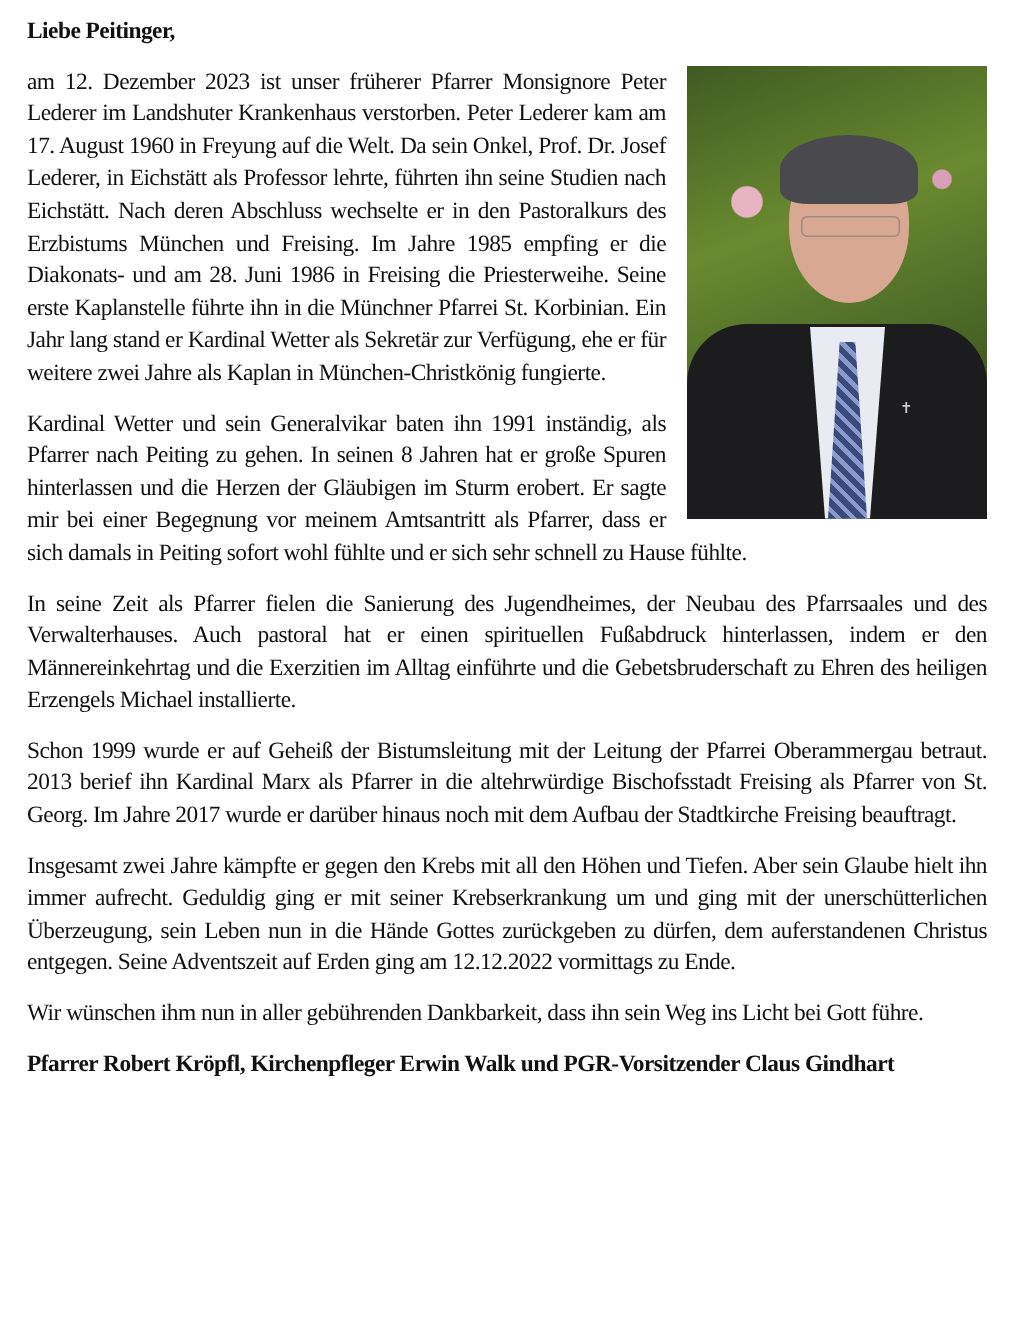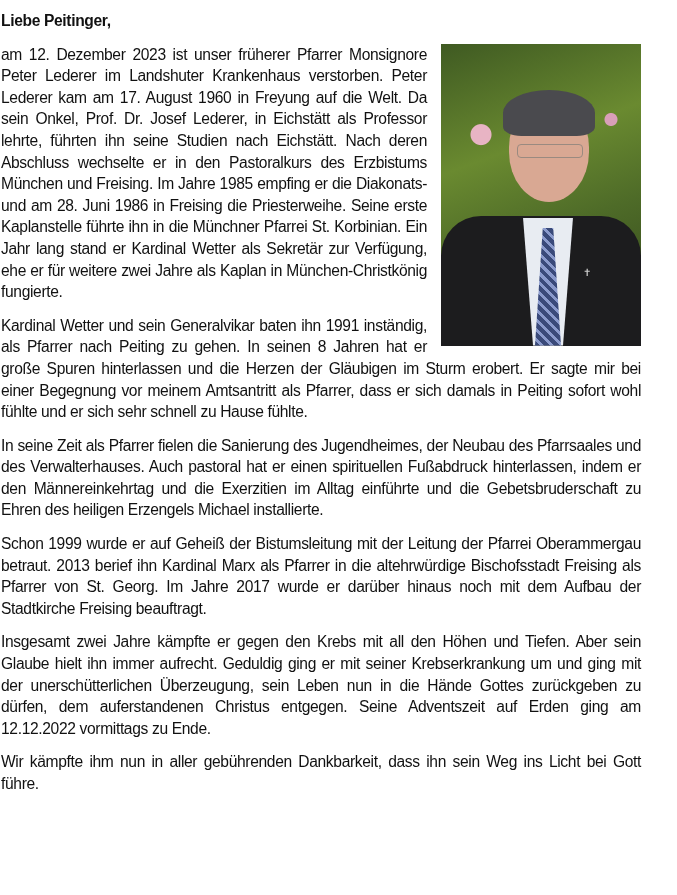--- a/index.html
+++ b/index.html
@@ -2,23 +2,24 @@
 <html><head>
   <meta charset="utf-8">
   <style>
     html, body { margin: 0; padding: 0; background: #ffffff; }
     body {
       width: 677px; height: 895px; overflow: hidden; position: relative;
       font-family: "Liberation Sans", sans-serif;
       color: #111111;
     }
     .doc {
-      position: absolute; left: 1px; top: 10px; width: 640px;
+      position: absolute; left: 18px; top: 10px; width: 640px;
       font-size: 15.6px; line-height: 21.6px;
       letter-spacing: -0.35px;
+      font-family: Liberation Serif, serif;
     }
     .greeting {
       font-weight: bold; margin: 0 0 10px 0;
     }
     p { margin: 12px 0 10px 0; text-align: justify; }
     .photo {
       float: right; width: 200px; height: 302px;
       margin: 2px 0 6px 14px;
       position: relative; overflow: hidden;
       background: radial-gradient(circle at 20% 30%, #e8b4c4 0 10px, transparent 11px),
@@ -70,14 +71,15 @@
     <div class="hair"></div>
     <div class="glasses"></div>
     <span class="cross">✝</span>
   </div>
 
   <p>am 12. Dezember 2023 ist unser früherer Pfarrer Monsignore Peter Lederer im Landshuter Krankenhaus verstorben. Peter Lederer kam am 17. August 1960 in Freyung auf die Welt. Da sein Onkel, Prof. Dr. Josef Lederer, in Eichstätt als Professor lehrte, führten ihn seine Studien nach Eichstätt. Nach deren Abschluss wechselte er in den Pastoralkurs des Erzbistums München und Freising. Im Jahre 1985 empfing er die Diakonats- und am 28. Juni 1986 in Freising die Priesterweihe. Seine erste Kaplanstelle führte ihn in die Münchner Pfarrei St. Korbinian. Ein Jahr lang stand er Kardinal Wetter als Sekretär zur Verfügung, ehe er für weitere zwei Jahre als Kaplan in München-Christkönig fungierte.</p>
   <p>Kardinal Wetter und sein Generalvikar baten ihn 1991 inständig, als Pfarrer nach Peiting zu gehen. In seinen 8 Jahren hat er große Spuren hinterlassen und die Herzen der Gläubigen im Sturm erobert. Er sagte mir bei einer Begegnung vor meinem Amtsantritt als Pfarrer, dass er sich damals in Peiting sofort wohl fühlte und er sich sehr schnell zu Hause fühlte.</p>
   <p>In seine Zeit als Pfarrer fielen die Sanierung des Jugendheimes, der Neubau des Pfarrsaales und des Verwalterhauses. Auch pastoral hat er einen spirituellen Fußabdruck hinterlassen, indem er den Männereinkehrtag und die Exerzitien im Alltag einführte und die Gebetsbruderschaft zu Ehren des heiligen Erzengels Michael installierte.</p>
   <p>Schon 1999 wurde er auf Geheiß der Bistumsleitung mit der Leitung der Pfarrei Oberammergau betraut. 2013 berief ihn Kardinal Marx als Pfarrer in die altehrwürdige Bischofsstadt Freising als Pfarrer von St. Georg. Im Jahre 2017 wurde er darüber hinaus noch mit dem Aufbau der Stadtkirche Freising beauftragt.</p>
   <p>Insgesamt zwei Jahre kämpfte er gegen den Krebs mit all den Höhen und Tiefen. Aber sein Glaube hielt ihn immer aufrecht. Geduldig ging er mit seiner Krebserkrankung um und ging mit der unerschütterlichen Überzeugung, sein Leben nun in die Hände Gottes zurückgeben zu dürfen, dem auferstandenen Christus entgegen. Seine Adventszeit auf Erden ging am 12.12.2022 vormittags zu Ende.</p>
-  <p>Wir kämpfte ihm nun in aller gebührenden Dankbarkeit, dass ihn sein Weg ins Licht bei Gott führe.</p>
+  <p>Wir wünschen ihm nun in aller gebührenden Dankbarkeit, dass ihn sein Weg ins Licht bei Gott führe.</p>
+  <p class="signature">Pfarrer Robert Kröpfl, Kirchenpfleger Erwin Walk und PGR-Vorsitzender Claus Gindhart</p>
 </div>
 
 </body></html>

